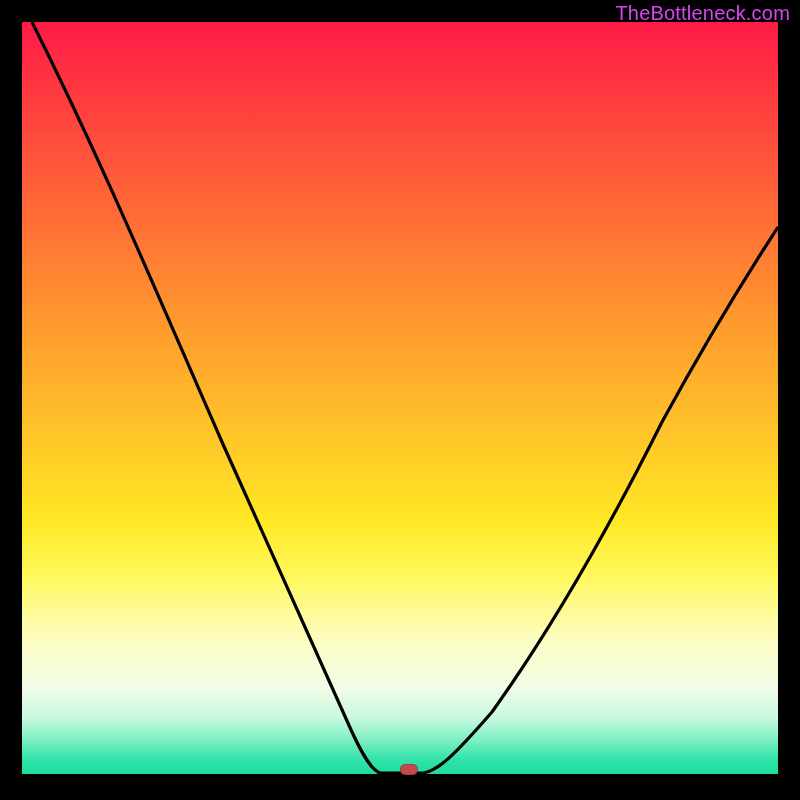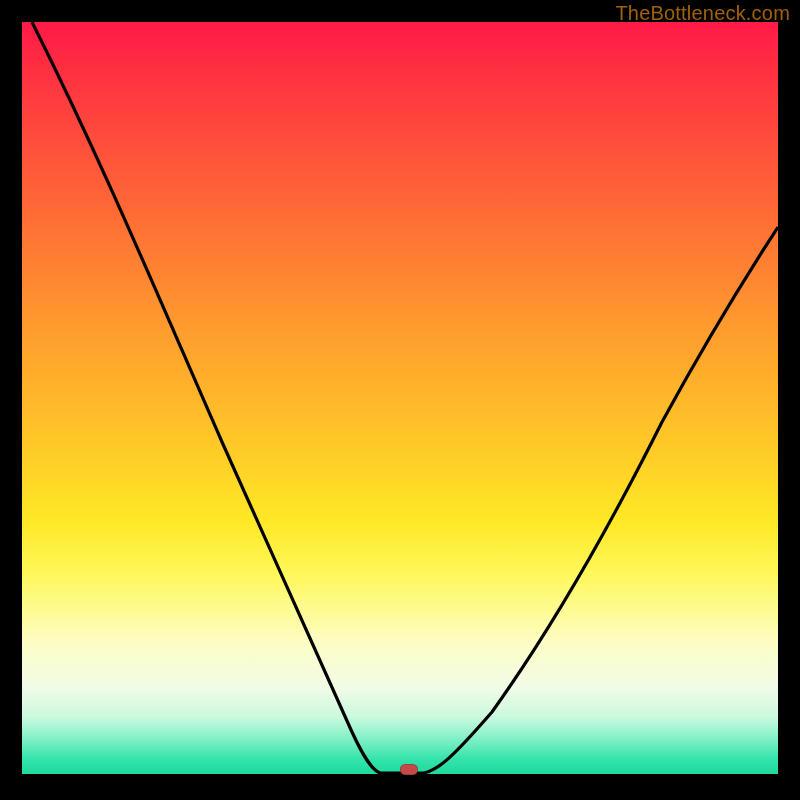--- a/index.html
+++ b/index.html
@@ -41,21 +41,21 @@
       #c9f9df 92%,
       #7cf0c3 95%,
       #34e3ab 97.5%,
       #16d89b 100%
     );
   }
   .watermark {
     position: absolute;
     top: 2px;
     right: 10px;
-    color: #a16207;
+    color: #d946ef;
     font-size: 20px;
     font-weight: 500;
     letter-spacing: 0.2px;
     user-select: none;
   }
   svg.curve {
     position: absolute;
     inset: 0;
   }
   .marker {

